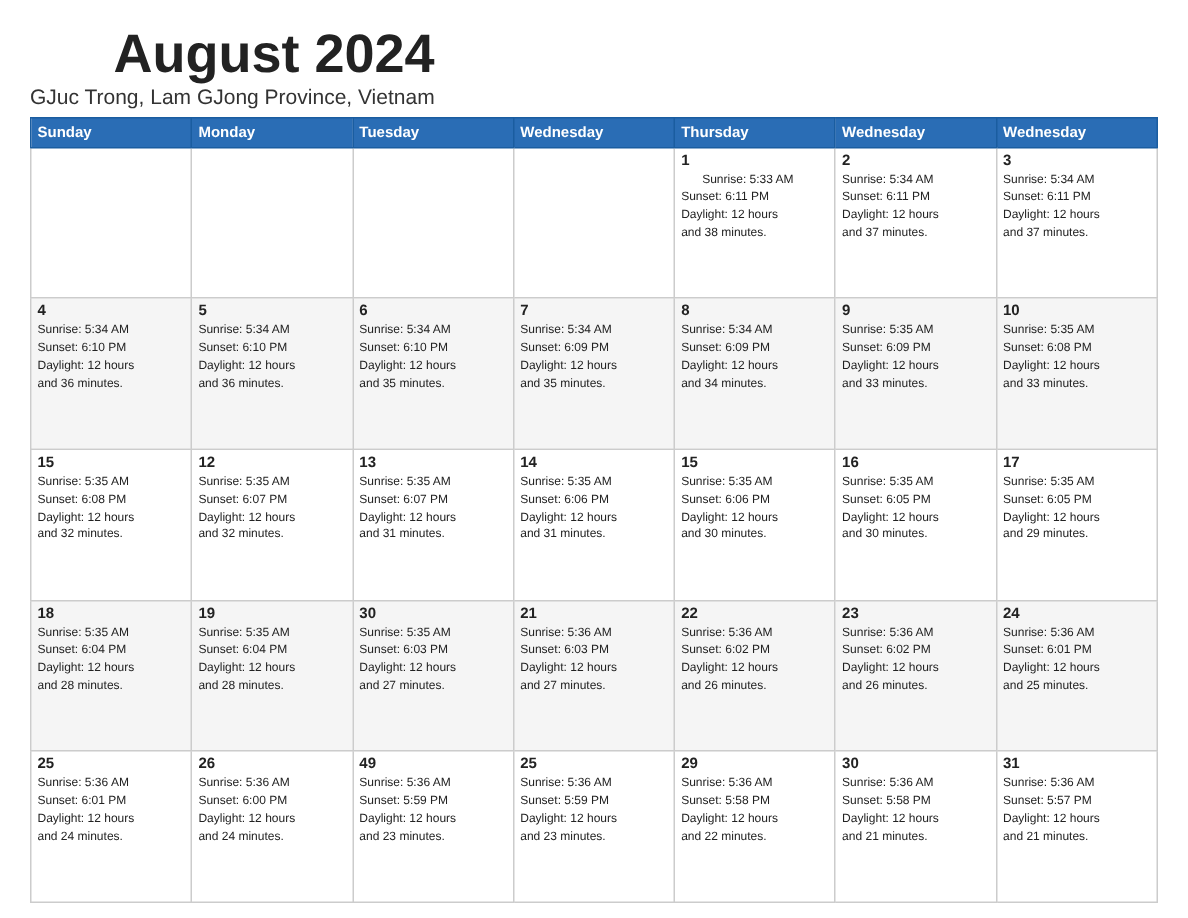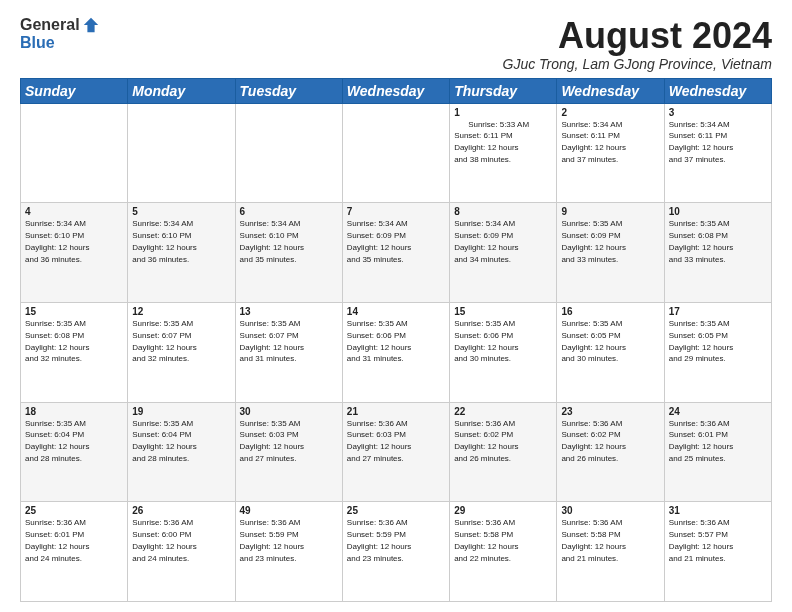--- a/index.html
+++ b/index.html
@@ -52,36 +52,34 @@
     }
     .month-title {
       font-size: 36px;
       font-weight: bold;
       color: #222;
       line-height: 1.1;
     }
     .location {
       font-size: 14px;
       color: #333;
-      font-style: italic;
     }
     .calendar-table {
       width: 100%;
       border-collapse: collapse;
       flex: 1;
     }
     .calendar-table th {
       background: #2a6db5;
       color: #fff;
-      font-size: 14px;
+      font-size: 10px;
       font-weight: bold;
       padding: 4px 4px;
       text-align: left;
       border: 1px solid #1a5da0;
-      font-style: italic;
     }
     .calendar-table td {
       border: 1px solid #ccc;
       vertical-align: top;
       padding: 3px 4px;
       font-size: 8.5px;
       color: #222;
       width: calc(100% / 7);
       background: #fff;
     }
@@ -101,29 +99,20 @@
     }
     .empty-cell {
       background: #fff !important;
     }
   </style>
 </head>
 <body>
 
 <div class="page">
   <div class="header">
-    <div class="logo">
-      <div class="logo-text">
-        <span class="logo-general">General</span>
-        <svg class="logo-icon" viewBox="0 0 20 20">
-          <path d="M10 2 L18 10 L14 10 L14 18 L6 18 L6 10 L2 10 Z" fill="#2a6db5"></path>
-        </svg>
-      </div>
-      <span class="logo-blue">Blue</span>
-    </div>
     <div class="title-area">
       <div class="month-title">August 2024</div>
       <div class="location">GJuc Trong, Lam GJong Province, Vietnam</div>
     </div>
   </div>
 
   <table class="calendar-table">
     <thead>
       <tr>
         <th>Sunday</th>

